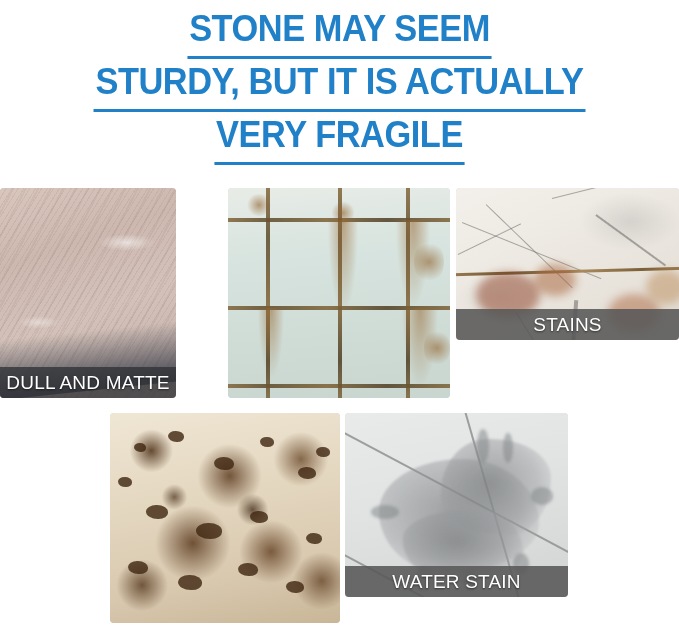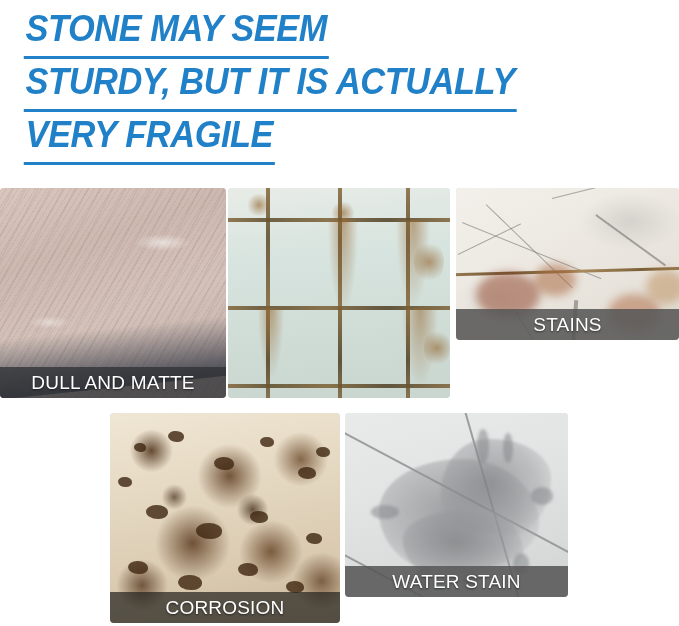--- a/index.html
+++ b/index.html
@@ -16,22 +16,21 @@
     -webkit-font-smoothing: antialiased;
   }
 
   
   .headline {
     position: absolute;
     left: 0;
     top: 0;
     width: 679px;
     padding-top: 6px;
-    text-align: left;
-    font-style: italic;
+    text-align: center;
   }
   .headline-line {
     display: block;
     position: relative;
     color: #2080c8;
     font-family: "Liberation Sans Narrow", "Liberation Sans", sans-serif;
     font-weight: bold;
     font-size: 37px;
     line-height: 45px;
     letter-spacing: -0.5px;
@@ -208,21 +207,21 @@
     <span class="txt">STONE MAY SEEM</span>
   </span>
   <span class="headline-line">
     <span class="txt">STURDY, BUT IT IS ACTUALLY</span>
   </span>
   <span class="headline-line">
     <span class="txt">VERY FRAGILE</span>
   </span>
 </div>
 
-<div class="tile" id="tile-dull" style="left:0px; top:188px; width:226px; height:210px;">
+<div class="tile" id="tile-dull" style="left:0px; top:188px; width:176px; height:210px;">
   <div class="art" id="art-dull"></div>
   <div class="caption dark">DULL AND MATTE</div>
 </div>
 
 <div class="tile" id="tile-rust" style="left:228px; top:188px; width:222px; height:210px;">
   <div class="art" id="art-rust">
     <div class="rust-grid">
       <div class="gl h" style="top:30px;"></div>
       <div class="gl h" style="top:118px;"></div>
       <div class="gl h" style="top:196px;"></div>
@@ -270,21 +269,20 @@
     <div class="speck" style="left:86px;  top:110px; width:26px; height:16px;"></div>
     <div class="speck" style="left:140px; top:98px;  width:18px; height:12px;"></div>
     <div class="speck" style="left:196px; top:120px; width:16px; height:11px;"></div>
     <div class="speck" style="left:18px;  top:148px; width:20px; height:13px;"></div>
     <div class="speck" style="left:68px;  top:162px; width:24px; height:15px;"></div>
     <div class="speck" style="left:128px; top:150px; width:20px; height:13px;"></div>
     <div class="speck" style="left:176px; top:168px; width:18px; height:12px;"></div>
     <div class="speck" style="left:206px; top:34px;  width:14px; height:10px;"></div>
     <div class="speck" style="left:8px;   top:64px;  width:14px; height:10px;"></div>
   </div>
-  <div class="caption darker">CORROSION</div>
 </div>
 
 <div class="tile" id="tile-water" style="left:345px; top:413px; width:223px; height:184px;">
   <div class="art" id="art-water">
     <div class="wgrout" style="left:-10px; top:14px;  width:300px; transform:rotate(28deg);"></div>
     <div class="wgrout" style="left:-14px; top:134px; width:280px; transform:rotate(28deg);"></div>
     <div class="wgrout" style="left:118px; top:-10px; width:240px; transform:rotate(74deg);"></div>
     <div class="splash" style="left:34px;  top:46px;  width:160px; height:114px; border-radius:52% 48% 58% 42% / 46% 56% 44% 54%;"></div>
     <div class="splash" style="left:96px;  top:26px;  width:110px; height:96px;  border-radius:44% 56% 40% 60% / 58% 42% 62% 38%;"></div>
     <div class="splash" style="left:58px;  top:96px;  width:120px; height:74px;  border-radius:60% 40% 52% 48% / 40% 60% 42% 58%;"></div>

